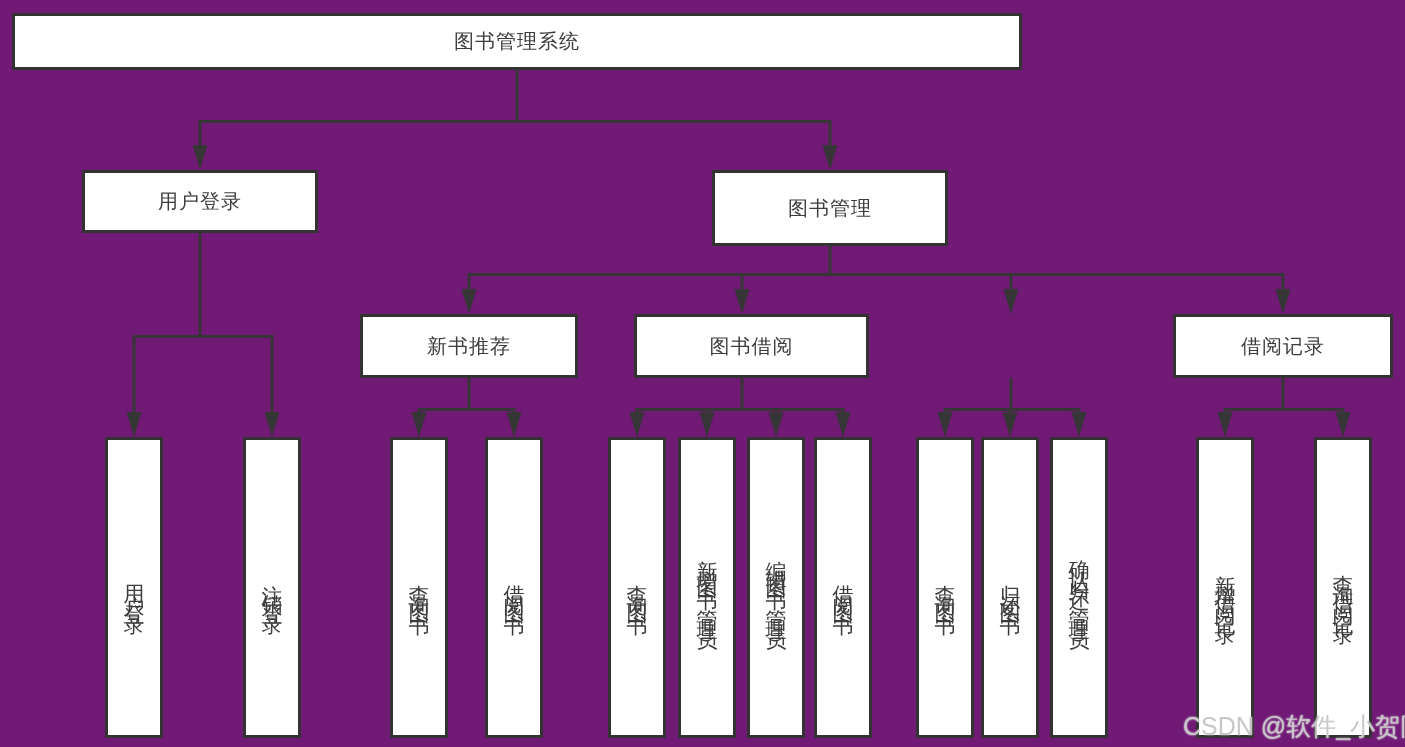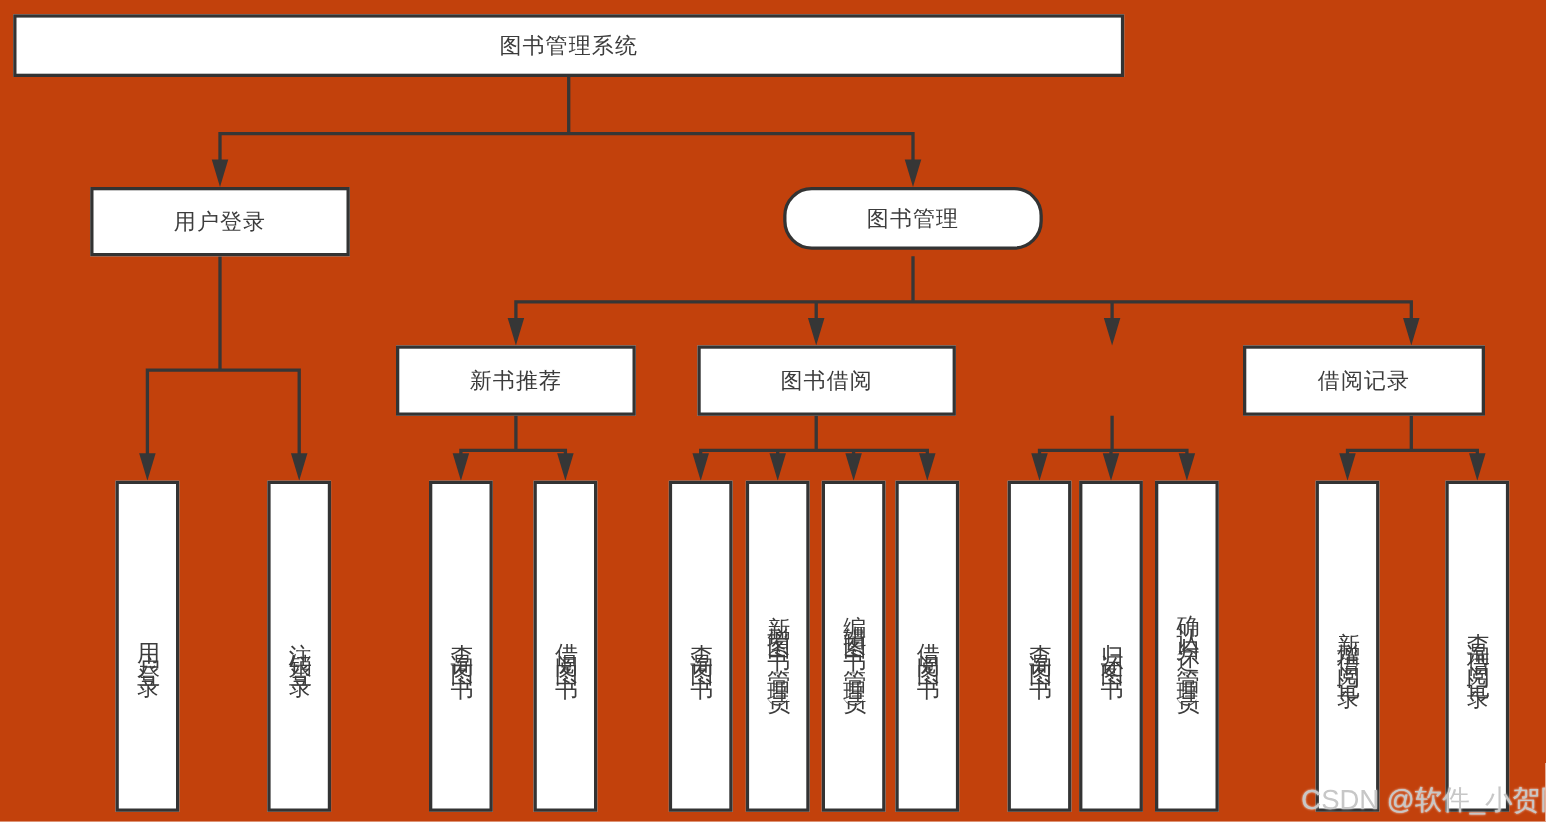--- a/index.html
+++ b/index.html
@@ -5,21 +5,21 @@
   html, body {
     margin: 0;
     padding: 0;
     background: #ffffff;
     font-family: "Liberation Sans", "DejaVu Sans", sans-serif;
   }
   .stage {
     position: relative;
     width: 1405px;
     height: 747px;
-    background: #c2410c;
+    background: #701a75;
     overflow: hidden;
   }
   .wires {
     position: absolute;
     left: 0;
     top: 0;
     z-index: 0;
   }
   .node {
     position: absolute;
@@ -98,25 +98,25 @@
       <polygon points="1002.5,412 1017.5,412 1010,437"></polygon>
       <polygon points="1071.5,412 1086.5,412 1079,437"></polygon>
       <polygon points="1217.5,412 1232.5,412 1225,437"></polygon>
       <polygon points="1335.5,412 1350.5,412 1343,437"></polygon>
     </g>
   </svg>
 
   <div class="node hbox" style="left:12px; top:13px; width:1010px; height:57px;">图书管理系统</div>
 
   <div class="node hbox" style="left:82px; top:170px; width:236px; height:63px;">用户登录</div>
-  <div class="node hbox" style="left:712px; top:170px; width:236px; height:57px;border-radius:26px;">图书管理</div>
+  <div class="node hbox" style="left:712px; top:170px; width:236px; height:76px;">图书管理</div>
 
   <div class="node hbox" style="left:360px; top:314px; width:218px; height:64px;">新书推荐</div>
   <div class="node hbox" style="left:634px; top:314px; width:235px; height:64px;">图书借阅</div>
-  <div class="node hbox" style="left:1130px; top:314px; width:220px; height:64px;">借阅记录</div>
+  <div class="node hbox" style="left:1173px; top:314px; width:220px; height:64px;">借阅记录</div>
 
   <div class="node vbox" style="left:105px; top:437px; width:58px; height:301px;">
     <span class="vtext">用户登录</span>
   </div>
   <div class="node vbox" style="left:243px; top:437px; width:58px; height:301px;">
     <span class="vtext">注销登录</span>
   </div>
 
   <div class="node vbox" style="left:390px; top:437px; width:58px; height:301px;">
     <span class="vtext">查询图书</span>

